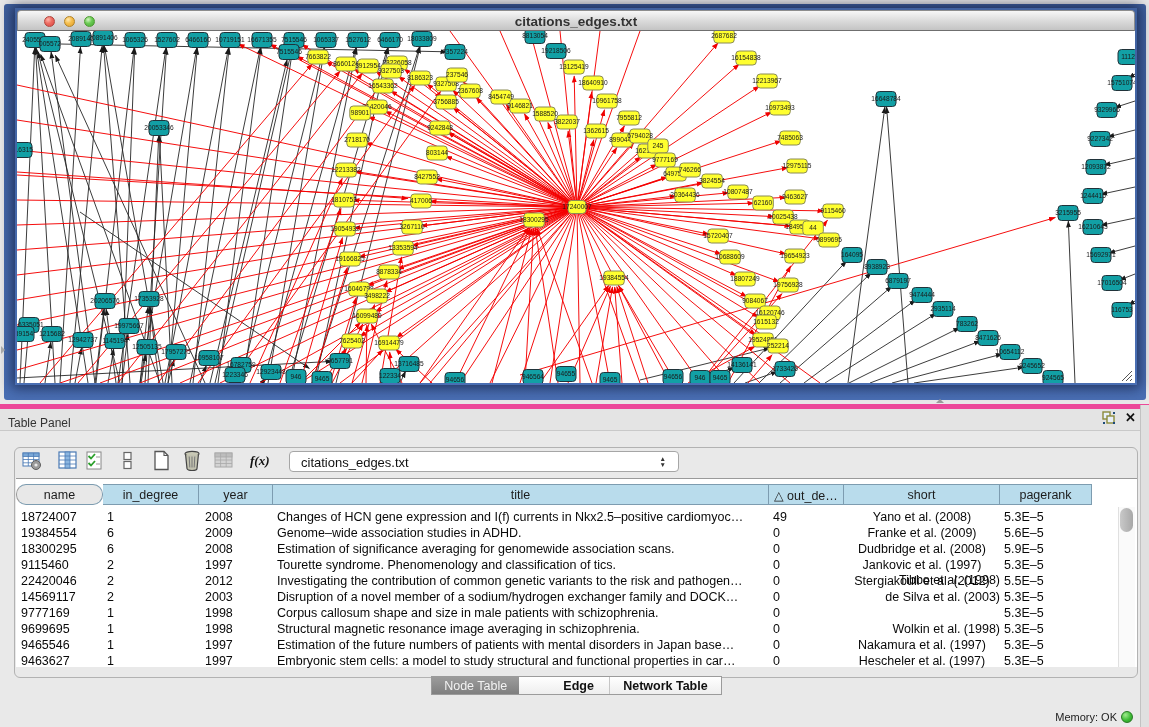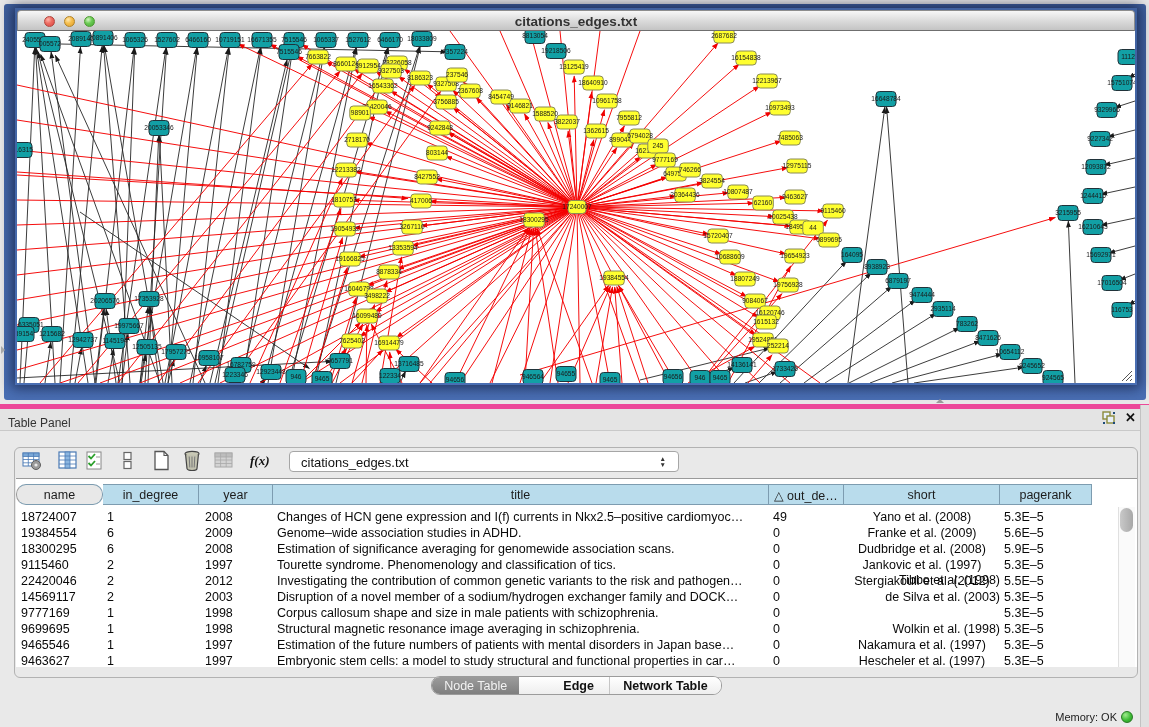--- a/index.html
+++ b/index.html
@@ -32,21 +32,21 @@
 #dropdown .arr { position:absolute; right:12px; top:3.5px; font-size:6.5px; color:#333; line-height:6.5px; letter-spacing:0; }
 
 
 #tablewrap { left:16px; top:478px; width:1121px; height:189px; background:#ffffff; border-top:1px solid #9a9a9a; }
 .hcell { position:absolute; top:484px; height:21px; background:#b9dcec; border-right:1px solid #7d9cb0; border-top:1px solid #7d9cb0; border-bottom:1px solid #7d9cb0; font-size:12.5px; color:#1c1c1c; text-align:center; padding-top:3px; }
 .cell { position:absolute; font-size:12.5px; color:#090909; white-space:nowrap; overflow:hidden; height:15px; }
 #vscroll { left:1118px; top:507px; width:17px; height:160px; background:#fafafa; border-left:1px solid #e0e0e0; }
 #vthumb { left:1120px; top:508px; width:13px; height:24px; background:linear-gradient(90deg,#c9c9c9,#a8a8a8); border-radius:7px; }
 
 
-#tabs { left:431px; top:676px; width:291px; height:19px; background:#fff; border:1px solid #9b9b9b; border-radius:9px; overflow:hidden; display:flex; }
+#tabs { left:431px; top:676px; width:291px; height:19px; background:#fff; border:1px solid #9b9b9b; border-radius:0; overflow:hidden; display:flex; }
 #tabs .seg { height:100%; font-size:12.5px; padding-top:2px; text-align:center; }
 #seg1 { width:88px; background:linear-gradient(#9c9c9c,#7f7f7f); color:#f2f2f2; }
 #seg2 { width:91px; background:linear-gradient(#ffffff,#eeeeee); color:#111; border-right:1px solid #c6c6c6; font-weight:bold;padding-left:29px; }
 #seg3 { width:112px; background:linear-gradient(#ffffff,#eeeeee); color:#111; font-weight:bold; }
 
 
 #memok { right:32px; top:711px; font-size:11px; color:#222; }
 #greendot { left:1121px; top:711px; width:12px; height:12px; border-radius:50%;
   background:radial-gradient(circle at 35% 30%, #a0eb8e, #3dbb35 55%, #2b9426); border:1px solid #267a22; }
 

